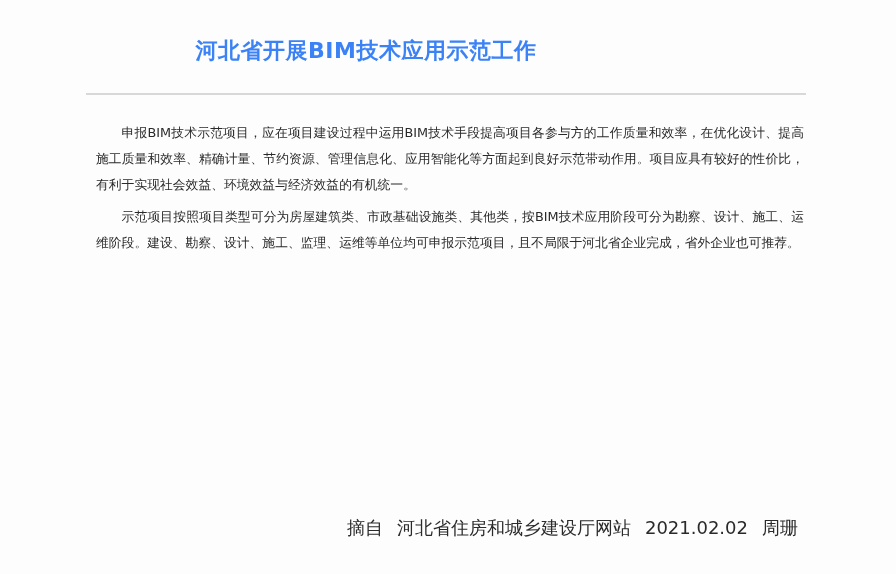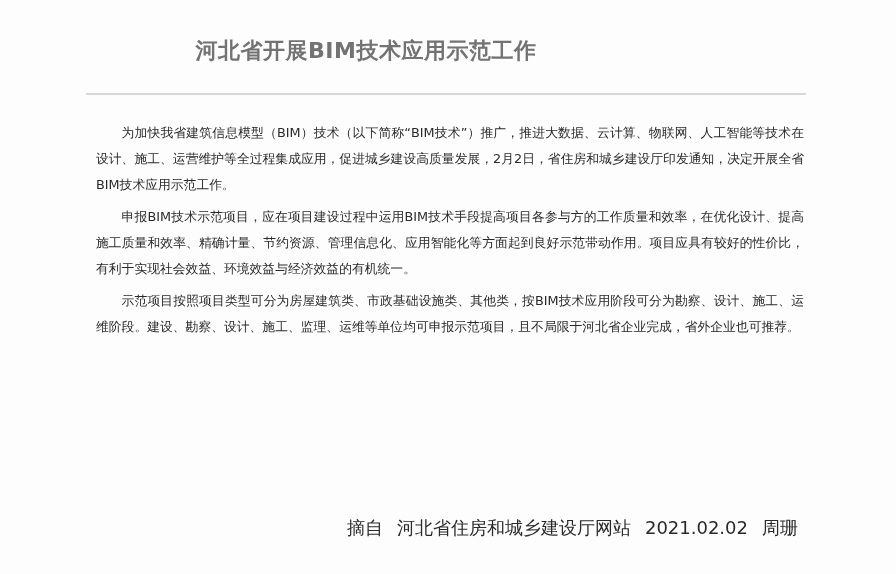--- a/index.html
+++ b/index.html
@@ -6,21 +6,21 @@
     body {
       width: 896px; height: 574px; overflow: hidden;
       background: #fdfdfd;
       font-family: "DejaVu Sans", "Liberation Sans", sans-serif;
       color: #2a2a2a;
       position: relative;
     }
     .title {
       position: absolute; left: 0; top: 36px; width: 732px;
       text-align: center;
-      font-size: 22px; font-weight: bold; color: #737373;
+      font-size: 22px; font-weight: bold; color: #3b82f6;
       letter-spacing: 0.5px;
     }
     .rule {
       position: absolute; left: 86px; top: 93px; width: 720px; height: 2px;
       background: #d8d8d8;
     }
     .body {
       position: absolute; left: 96px; top: 120px; width: 708px;
       font-size: 12.8px; line-height: 26px;
     }
@@ -37,18 +37,17 @@
     .source span { margin-left: 14px; }
     .source span:first-child { margin-left: 0; }
   </style>
 </head>
 <body>
 
 <div class="title">河北省开展BIM技术应用示范工作</div>
 <div class="rule"></div>
 
 <div class="body">
-  <p>为加快我省建筑信息模型（BIM）技术（以下简称“BIM技术”）推广，推进大数据、云计算、物联网、人工智能等技术在设计、施工、运营维护等全过程集成应用，促进城乡建设高质量发展，2月2日，省住房和城乡建设厅印发通知，决定开展全省BIM技术应用示范工作。</p>
   <p>申报BIM技术示范项目，应在项目建设过程中运用BIM技术手段提高项目各参与方的工作质量和效率，在优化设计、提高施工质量和效率、精确计量、节约资源、管理信息化、应用智能化等方面起到良好示范带动作用。项目应具有较好的性价比，有利于实现社会效益、环境效益与经济效益的有机统一。</p>
   <p>示范项目按照项目类型可分为房屋建筑类、市政基础设施类、其他类，按BIM技术应用阶段可分为勘察、设计、施工、运维阶段。建设、勘察、设计、施工、监理、运维等单位均可申报示范项目，且不局限于河北省企业完成，省外企业也可推荐。</p>
 </div>
 
 <div class="source"><span>摘自</span><span>河北省住房和城乡建设厅网站</span><span>2021.02.02</span><span>周珊</span></div>
 
 </body></html>

